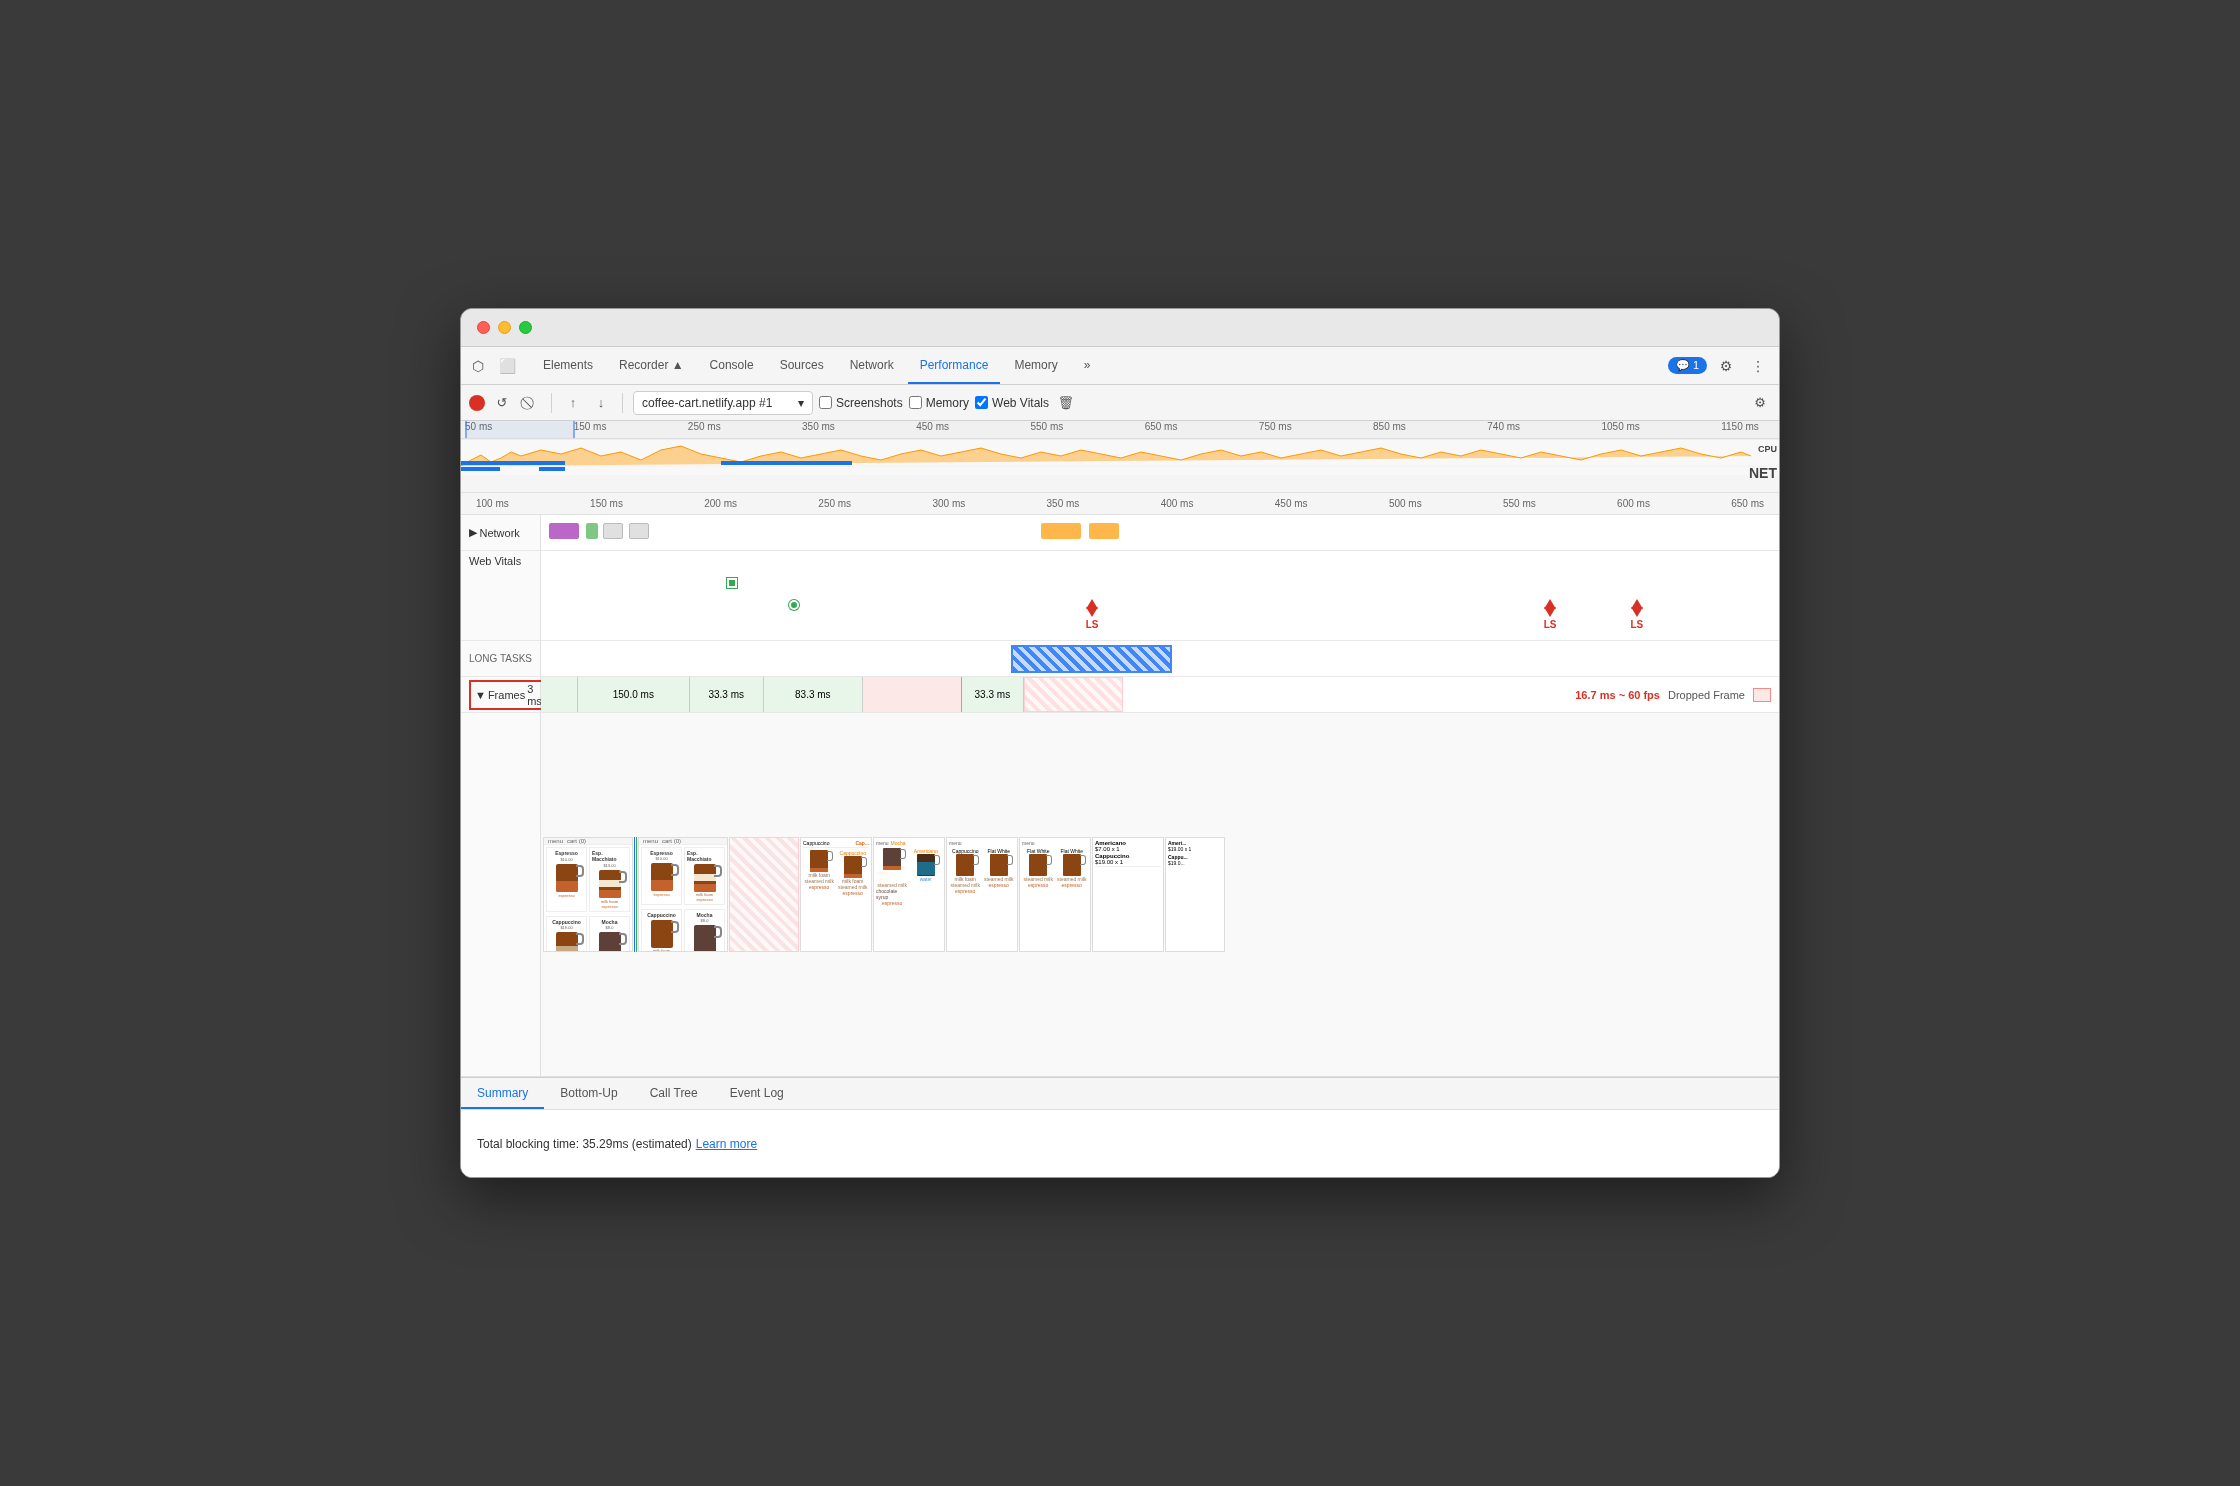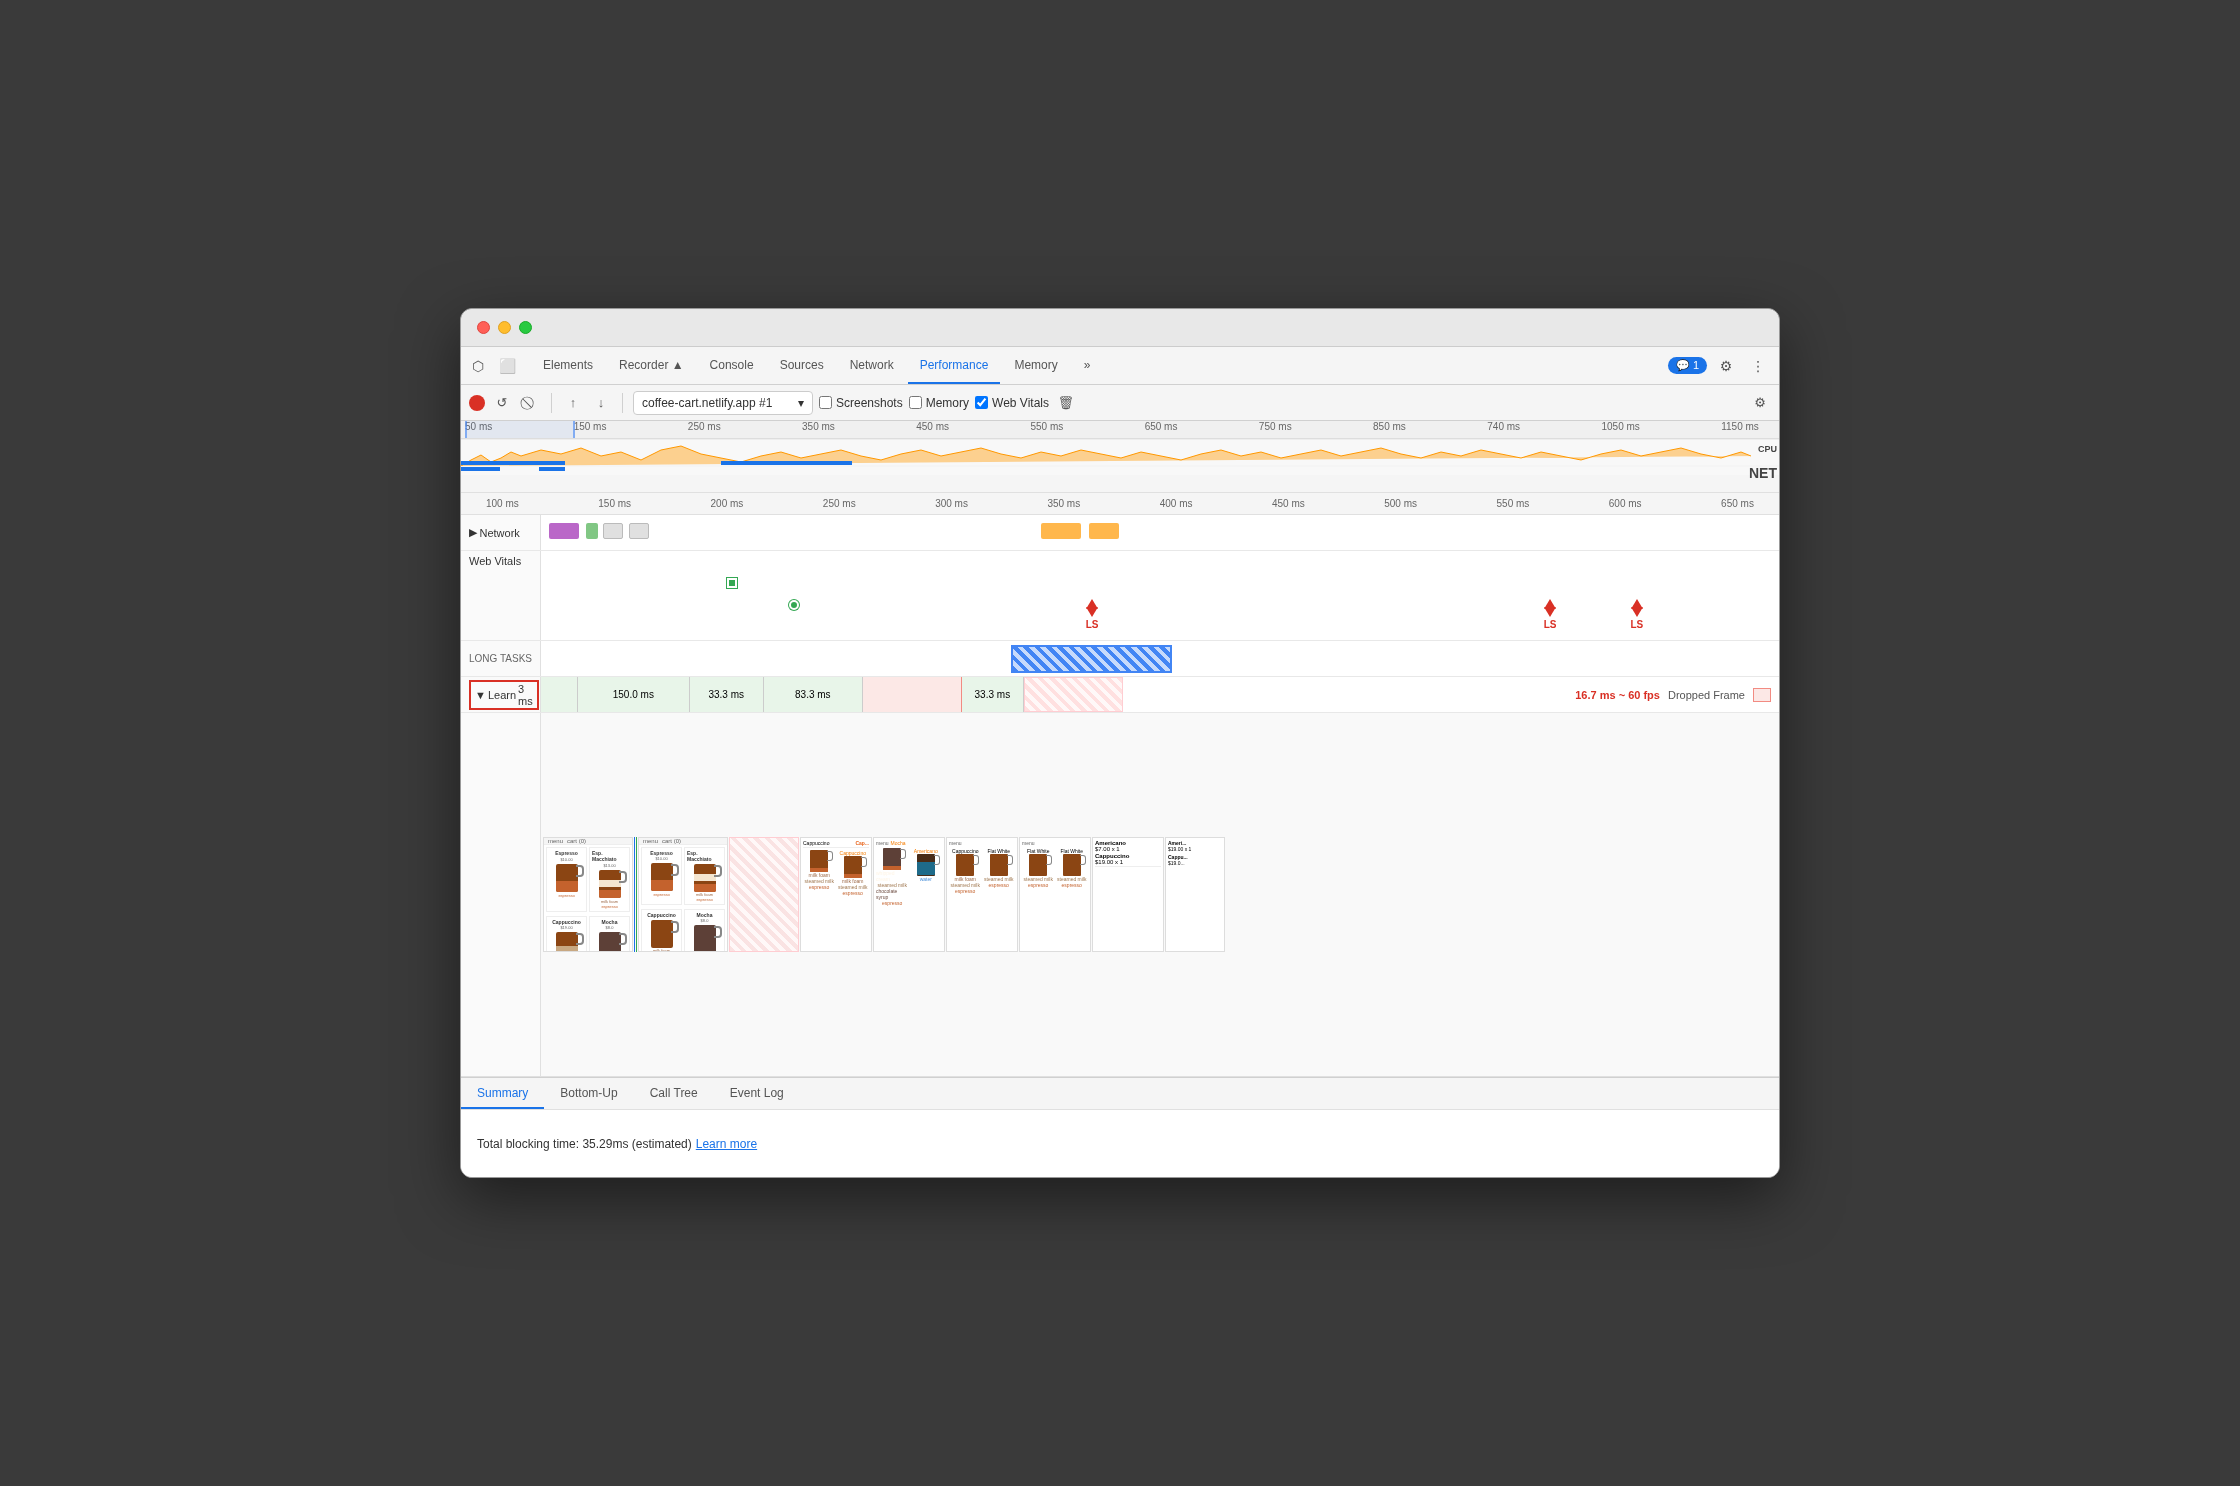--- a/index.html
+++ b/index.html
@@ -186,21 +186,21 @@
       flex-shrink: 0;
       position: relative;
       overflow: hidden;
     }
     .timeline-ruler-main {
       height: 22px;
       background: #f5f5f5;
       border-bottom: 1px solid #e0e0e0;
       display: flex;
       align-items: center;
-      padding: 0 25px;
+      padding: 0 15px;
       font-size: 10px;
       color: #666;
       flex-shrink: 0;
     }
     .ruler-main-marks {
       display: flex;
       width: 100%;
       justify-content: space-between;
     }
     .track {
@@ -442,21 +442,21 @@
         <div style="flex:1; position:relative;">
 
           <div style="position:absolute; left:38%; top:4px; width:13%; height:28px; background:repeating-linear-gradient(45deg, #4285f4, #4285f4 4px, rgba(66,133,244,0.3) 4px, rgba(66,133,244,0.3) 8px); border:2px solid #4285f4;"></div>
         </div>
       </div>
 
       <div style="height:36px; border-bottom:1px solid #e8e8e8; display:flex; position:relative;">
         <div class="track-label" style="position:relative;">
           <div style="border:2px solid #d93025; padding:1px 4px; font-size:11px; display:flex; align-items:center; gap:2px;">
             <span>▼</span>
-            <span>Learn</span>
+            <span>Frames</span>
             <span>3 ms</span>
           </div>
         </div>
         <div style="flex:1; position:relative; display:flex; align-items:stretch;">
 
           <div style="position:absolute; left:0; width:3%; height:100%; background:#e8f5e9; border-right:1px solid #ccc;"></div>
           <div style="position:absolute; left:3%; width:9%; height:100%; background:#e8f5e9; border-right:1px solid #ccc; display:flex; align-items:center; justify-content:center; font-size:10px; font-weight:500;">
               <span>150.0 ms</span>
             </div>
           <div style="position:absolute; left:12%; width:6%; height:100%; background:#e8f5e9; border-right:1px solid #ccc; display:flex; align-items:center; justify-content:center; font-size:10px; font-weight:500;">

